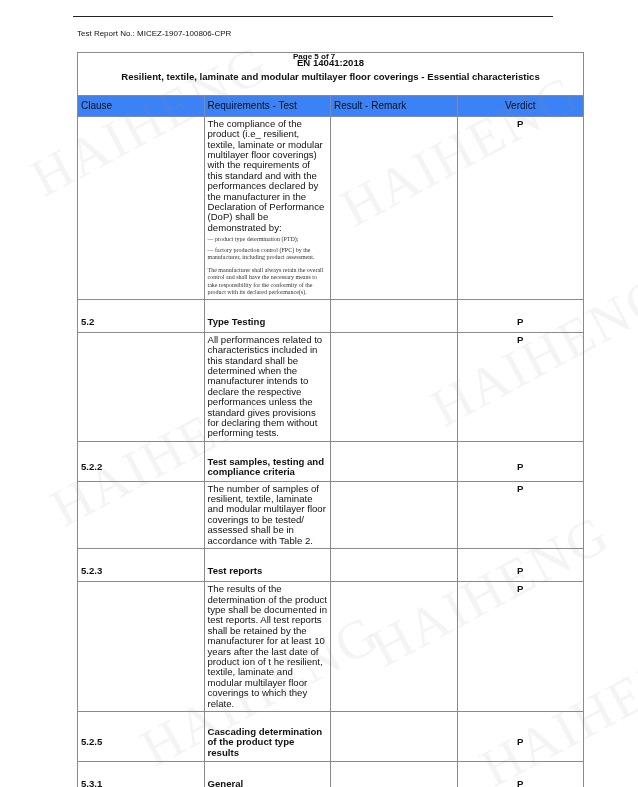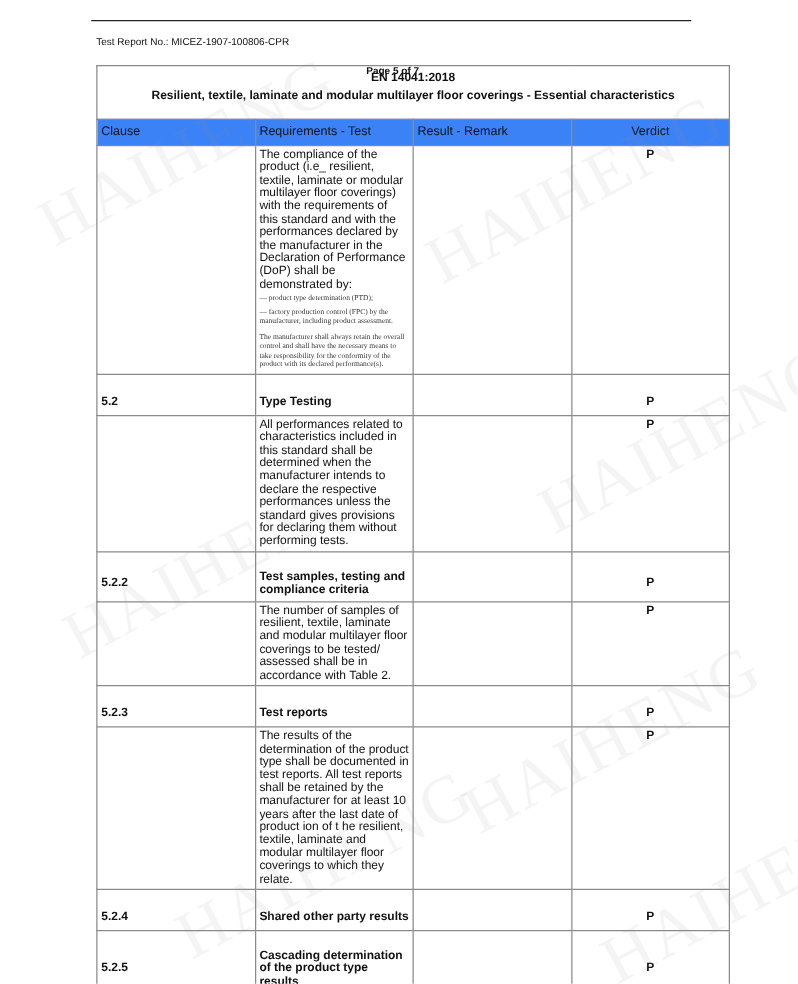--- a/index.html
+++ b/index.html
@@ -103,26 +103,20 @@
     <td class="remark"></td>
     <td class="verdict">P</td>
   </tr>
   <tr>
     <td class="clause"></td>
     <td class="req">The results of the determination of the product type shall be documented in test reports. All test reports shall be retained by the manufacturer for at least 10 years after the last date of product ion of t he resilient, textile, laminate and modular multilayer floor coverings to which they relate.</td>
     <td class="remark"></td>
     <td class="verdict">P</td>
   </tr>
   <tr class="bold single">
-    <td class="clause">5.2.4</td>
-    <td class="req">Shared other party results</td>
-    <td class="remark"></td>
-    <td class="verdict">P</td>
-  </tr>
-  <tr class="bold single">
     <td class="clause">5.2.5</td>
     <td class="req">Cascading determination of the product type results</td>
     <td class="remark"></td>
     <td class="verdict">P</td>
   </tr>
   <tr class="bold single">
     <td class="clause">5.3.1</td>
     <td class="req">General</td>
     <td class="remark"></td>
     <td class="verdict">P</td>

